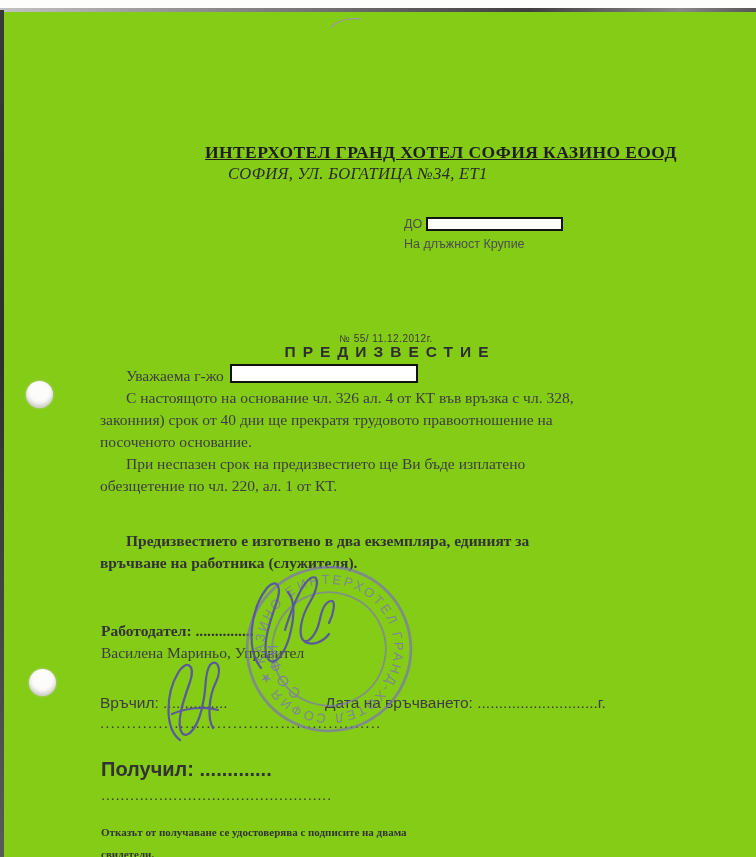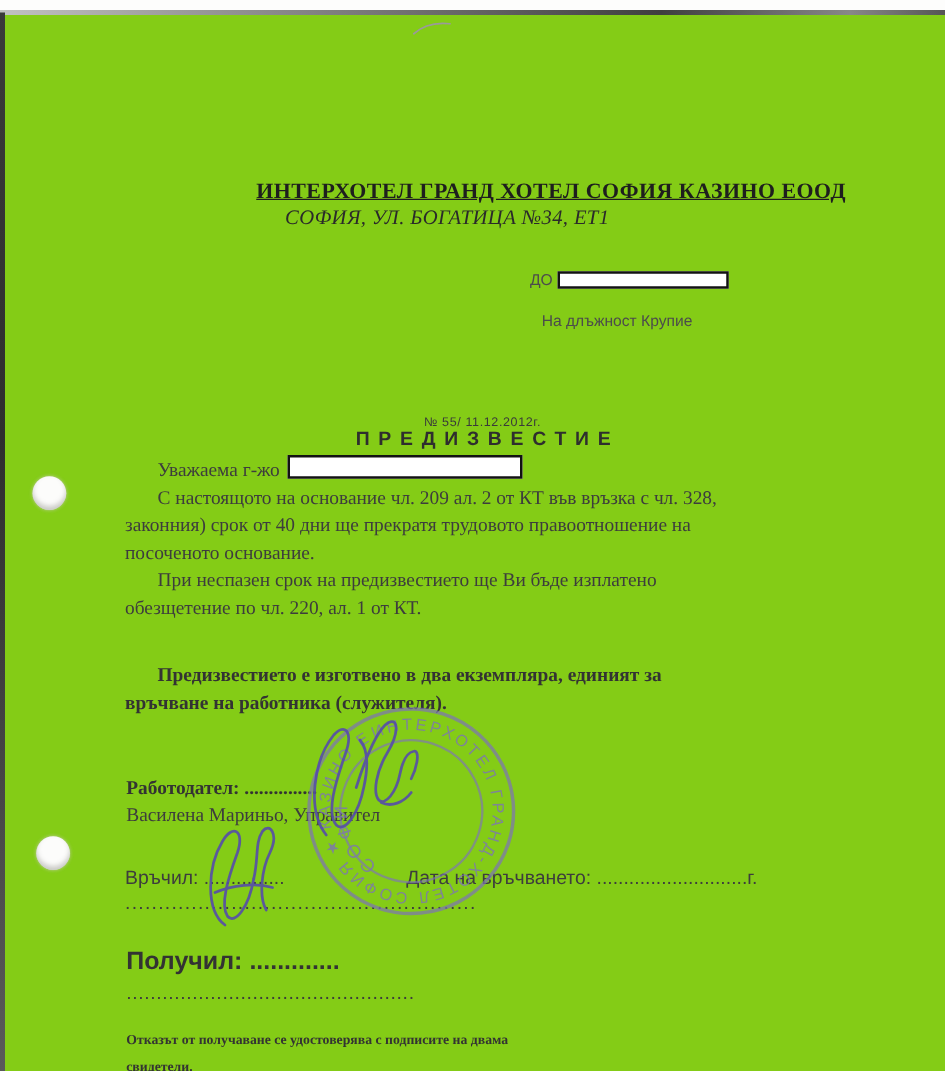--- a/index.html
+++ b/index.html
@@ -32,24 +32,24 @@
     font-weight:bold;font-size:17.5px;color:#1e1e1e;
     text-decoration:underline;letter-spacing:.4px;white-space:nowrap;}
   .address-line{
     position:absolute;left:228px;top:164px;
     font-family:"Liberation Serif", serif;
     font-style:italic;font-size:16.5px;color:#2a2a2a;
     letter-spacing:.3px;white-space:nowrap;}
 
   
   .to-block{position:absolute;left:404px;top:217px;font-size:12.5px;color:#4c4c4c;}
-  .to-row{display:flex;align-items:center;gap:4px;margin-left:20px;}
+  .to-row{display:flex;align-items:center;gap:4px;}
   .redact-box{display:inline-block;background:#fff;border:2px solid #121212;}
   .to-box{width:133px;height:10px;}
-  .position-line{margin-top:19px;white-space:nowrap;text-align:center;}
+  .position-line{margin-top:6px;white-space:nowrap;}
 
   
   .notice-title{
     position:absolute;left:390px;top:298px;transform:translateX(-50%);
     font-size:15.5px;font-weight:bold;color:#2e2e2e;
     letter-spacing:7px;white-space:nowrap;margin-top:45px;}
   .notice-number{
     position:absolute;left:386px;top:333px;transform:translateX(-50%);
     font-size:10px;color:#3a3a3a;letter-spacing:.5px;white-space:nowrap;}
 
@@ -106,21 +106,21 @@
     <div class="position-line">На длъжност Крупие</div>
   </div>
 
   <div class="notice-title">ПРЕДИЗВЕСТИЕ</div>
   <div class="notice-number">№ 55/ 11.12.2012г.</div>
 
   <div class="body-block">
     <div class="line indent">
       <span>Уважаема г-жо</span><span class="redact-box name-box"></span>
     </div>
-    <div class="line indent">С настоящото на основание чл. 209 ал. 2 от КТ във връзка с чл. 328,</div>
+    <div class="line indent">С настоящото на основание чл. 326 ал. 4 от КТ във връзка с чл. 328,</div>
     <div class="line">законния) срок от 40 дни ще прекратя трудовото правоотношение на</div>
     <div class="line">посоченото основание.</div>
     <div class="line indent">При неспазен срок на предизвестието ще Ви бъде изплатено</div>
     <div class="line">обезщетение по чл. 220, ал. 1 от КТ.</div>
   </div>
 
   <div class="copies-note">
     <div class="line indent">Предизвестието е изготвено в два екземпляра, единият за</div>
     <div class="line">връчване на работника (служителя).</div>
   </div>

